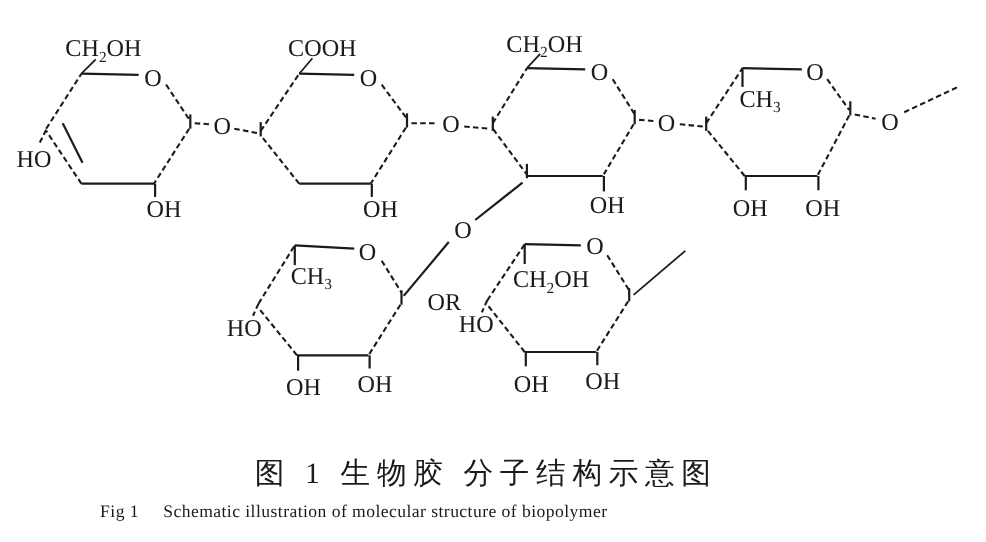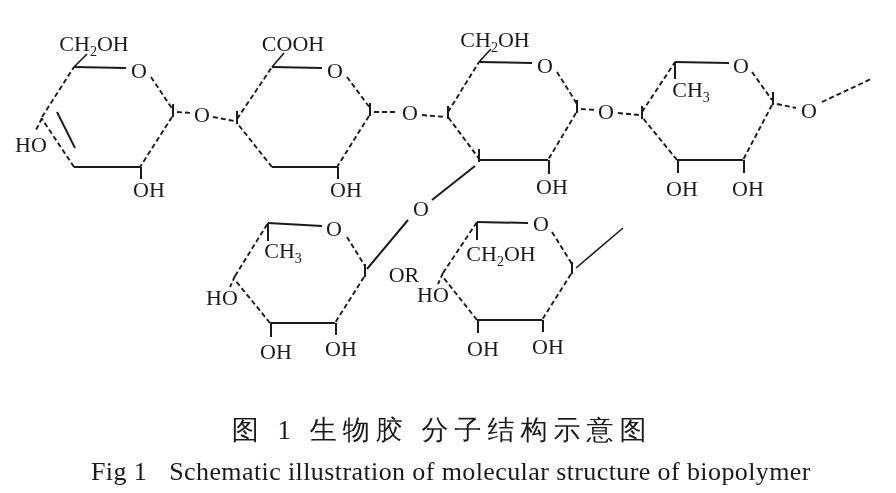--- a/index.html
+++ b/index.html
@@ -12,21 +12,21 @@
   svg .sub{font-size:14px;}
   svg line{stroke:#1b1b1b;}
   .solid{stroke-width:2;}
   .thin{stroke-width:1.6;}
   .dash{stroke-width:1.9;stroke-dasharray:5 3;}
   .cap-zh{
     position:absolute;left:0;right:12px;top:412px;text-align:center;
     font-size:27px;letter-spacing:6px;white-space:nowrap;
   }
   .cap-en{
-    position:absolute;left:91px;top:457px;font-size:26px;white-space:nowrap;letter-spacing:0.4px;
+    position:absolute;left:91px;top:457px;font-size:16px;white-space:nowrap;letter-spacing:0.4px;
   }
   .cap-en .gap{margin-left:22px;}
 </style>
 </head>
 <body>
 
 <svg width="896" height="400" viewBox="0 0 896 400">
 
   <g>
     <line class="thin" x1="74" y1="67" x2="87" y2="54"></line>

